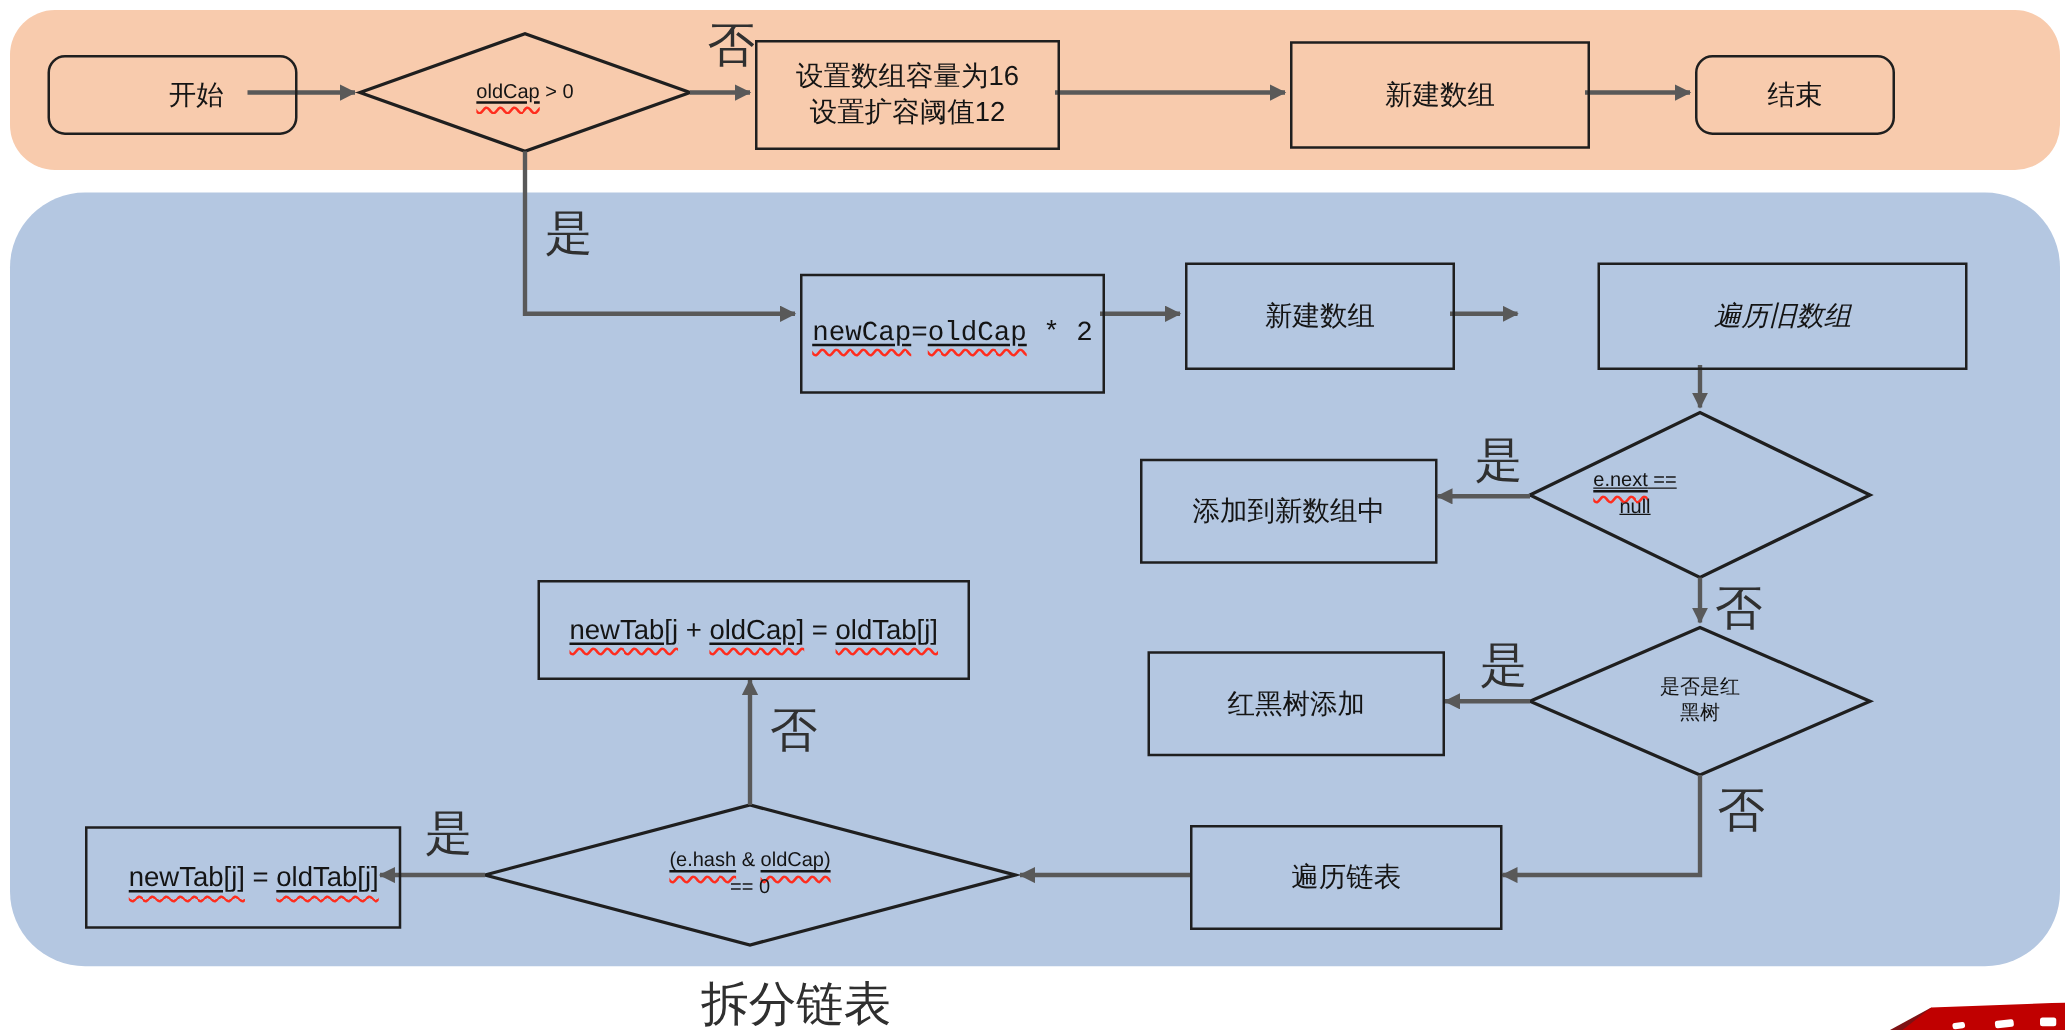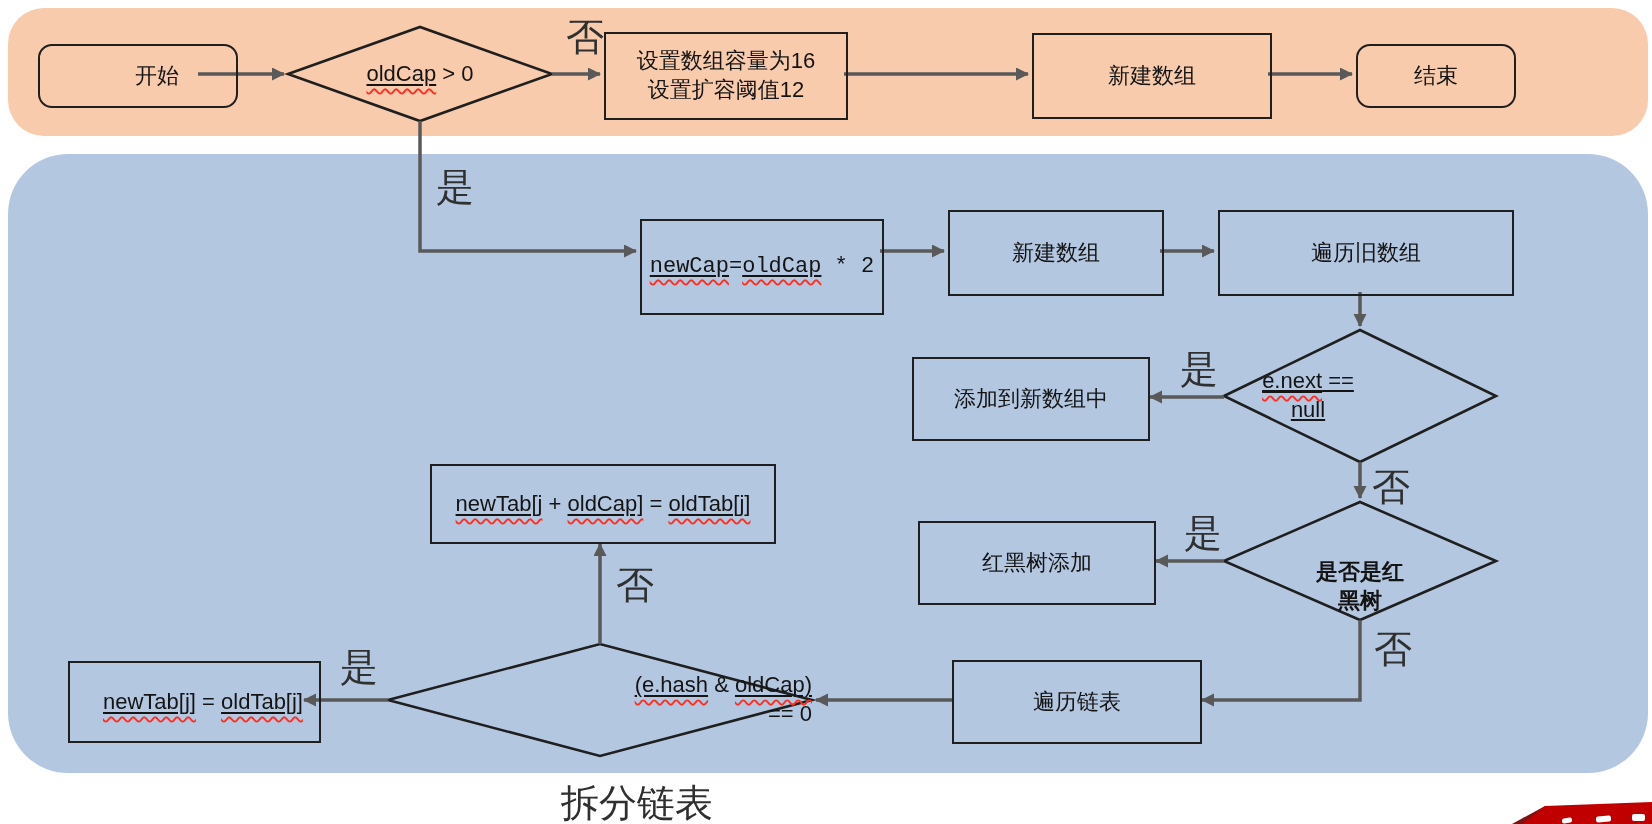--- a/index.html
+++ b/index.html
@@ -12,21 +12,21 @@
   .band{position:absolute;}
   .band-top{left:8px;top:8px;width:1640px;height:128px;border-radius:36px;background:var(--band_top);}
   .band-bottom{left:8px;top:154px;width:1640px;height:619px;border-radius:60px;background:var(--band_bottom);}
   svg.overlay{position:absolute;left:0;top:0;pointer-events:none;}
   svg .conn{stroke:var(--arrow);stroke-width:3.5;fill:none;}
   svg .shape{stroke:var(--border);stroke-width:2.6;fill:none;}
   .node{position:absolute;display:flex;flex-direction:column;align-items:center;justify-content:center;
         border:2.6px solid var(--border);font-size:22px;line-height:1.3;text-align:center;background:transparent;}
   .term{border-radius:14px;}
   .dtext{position:absolute;display:flex;flex-direction:column;align-items:center;justify-content:center;
-         font-size:22px;line-height:1.3;text-align:center;}
+         font-size:16px;line-height:1.3;text-align:center;}
   .tline{white-space:nowrap;}
   .spell{text-decoration-line:underline;text-decoration-style:wavy;text-decoration-color:var(--spell);
          text-decoration-thickness:2px;text-underline-offset:7px;}
   .ul{text-decoration-line:underline;text-decoration-style:solid;text-decoration-color:currentColor;
       text-decoration-thickness:1.6px;text-underline-offset:3px;}
   .elabel{position:absolute;font-size:38px;color:var(--label);line-height:1;}
   .caption{position:absolute;left:487px;top:778px;width:300px;text-align:center;font-size:38px;color:#2f2f2f;}
   .ribbon{position:absolute;left:1500px;top:798px;width:152px;height:26px;}
   .ribbon .red{position:absolute;inset:0;background:var(--ribbon);
       clip-path:polygon(45px 8px,152px 4px,152px 26px,22px 26px);}
@@ -90,41 +90,41 @@
   <div class="node term" style="left:1356px;top:44px;width:156px;height:60px;">
       <div class="tline"><span>结束</span></div>
     </div>
 
   <div class="node" style="left:640px;top:219px;width:240px;height:92px;font-family:Liberation Mono, monospace;">
       <div class="tline"><span class="spell"><span class="ul">newCap</span></span><span>=</span><span class="spell"><span class="ul">oldCap</span></span><span> * 2</span></div>
     </div>
   <div class="node" style="left:948px;top:210px;width:212px;height:82px;">
       <div class="tline"><span>新建数组</span></div>
     </div>
-  <div class="node" style="left:1218px;top:210px;width:292px;height:82px;">
+  <div class="node" style="left:1278px;top:210px;width:292px;height:82px;font-style:italic;">
       <div class="tline"><span>遍历旧数组</span></div>
     </div>
   <div class="dtext" style="left:1172px;top:330px;width:272px;height:132px;text-decoration:underline;">
       <div class="tline"><span class="spell"><span class="ul">e.next</span></span><span> ==</span></div>
       <div class="tline"><span>null</span></div>
     </div>
-  <div class="node" style="left:912px;top:357px;width:234px;height:80px;">
+  <div class="node" style="left:912px;top:367px;width:234px;height:80px;">
       <div class="tline"><span>添加到新数组中</span></div>
     </div>
-  <div class="dtext" style="left:1224px;top:528px;width:272px;height:118px;font-weight:bold;">
+  <div class="dtext" style="left:1224px;top:502px;width:272px;height:118px;">
       <div class="tline"><span>是否是红</span></div>
       <div class="tline"><span>黑树</span></div>
     </div>
   <div class="node" style="left:952px;top:660px;width:246px;height:80px;">
       <div class="tline"><span>遍历链表</span></div>
     </div>
   <div class="node" style="left:918px;top:521px;width:234px;height:80px;">
       <div class="tline"><span>红黑树添加</span></div>
     </div>
-  <div class="dtext" style="left:388px;top:644px;width:424px;height:112px;align-items:flex-end;">
+  <div class="dtext" style="left:388px;top:644px;width:424px;height:112px;">
       <div class="tline"><span class="spell"><span class="ul">(e.hash</span></span><span> &amp; </span><span class="spell"><span class="ul">oldCap)</span></span></div>
       <div class="tline"><span>== 0</span></div>
     </div>
   <div class="node" style="left:430px;top:464px;width:342px;height:76px;justify-content:center;">
       <div class="tline"><span class="spell"><span class="ul">newTab[j</span></span><span> + </span><span class="spell"><span class="ul">oldCap]</span></span><span> = </span><span class="spell"><span class="ul">oldTab[j]</span></span></div>
     </div>
   <div class="node" style="left:68px;top:661px;width:232px;height:78px;padding-left:17px;">
       <div class="tline"><span class="spell"><span class="ul">newTab[j]</span></span><span> = </span><span class="spell"><span class="ul">oldTab[j]</span></span></div>
     </div>
 

